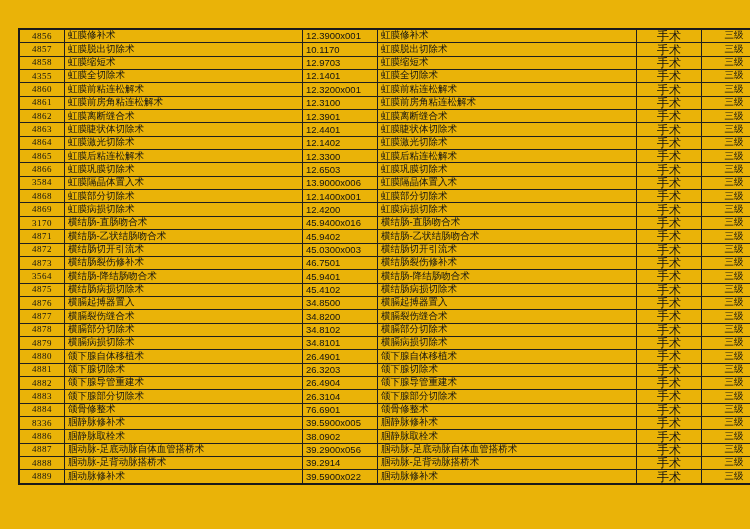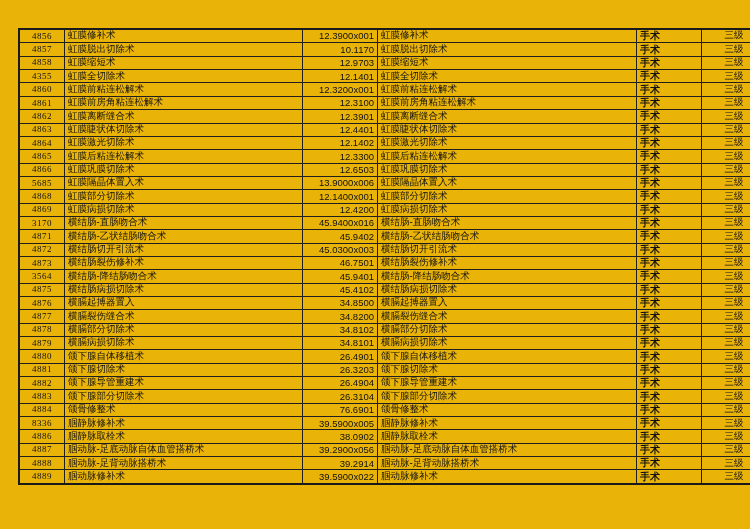--- a/index.html
+++ b/index.html
@@ -41,35 +41,35 @@
     letter-spacing: 0.5px;
   }
   .col-name {
     width: 231px;
     text-align: left;
     font-family: "Liberation Serif", "DejaVu Serif", serif;
     font-size: 9.5px;
   }
   .col-code {
     width: 68px;
-    text-align: right;
+    text-align: left;
     font-family: "Liberation Sans", "DejaVu Sans", sans-serif;
     font-size: 9.5px;
   }
   .col-name2 {
     width: 252px;
     text-align: left;
     font-family: "Liberation Serif", "DejaVu Serif", serif;
     font-size: 9.5px;
   }
   .col-cat {
     width: 58px;
-    font-family: "Liberation Serif", "DejaVu Serif", serif;
-    font-size: 10px;
-    font-weight: bold;
+    text-align: center;
+    font-family: "Liberation Serif", "DejaVu Serif", serif;
+    font-size: 12px;
   }
   .col-level {
     width: 58px;
     text-align: center;
     font-family: "Liberation Serif", "DejaVu Serif", serif;
     font-size: 9.5px;
   }
 </style>
 </head>
 <body>
@@ -159,21 +159,21 @@
         </tr>
         <tr>
           <td class="col-seq">4866</td>
           <td class="col-name">虹膜巩膜切除术</td>
           <td class="col-code">12.6503</td>
           <td class="col-name2">虹膜巩膜切除术</td>
           <td class="col-cat">手术</td>
           <td class="col-level">三级</td>
         </tr>
         <tr>
-          <td class="col-seq">5685</td>
+          <td class="col-seq">3584</td>
           <td class="col-name">虹膜隔晶体置入术</td>
           <td class="col-code">13.9000x006</td>
           <td class="col-name2">虹膜隔晶体置入术</td>
           <td class="col-cat">手术</td>
           <td class="col-level">三级</td>
         </tr>
         <tr>
           <td class="col-seq">4868</td>
           <td class="col-name">虹膜部分切除术</td>
           <td class="col-code">12.1400x001</td>

